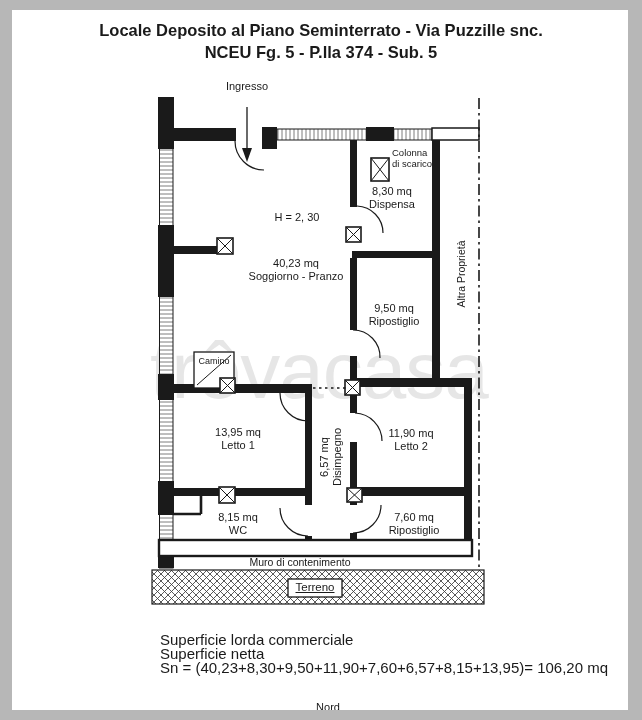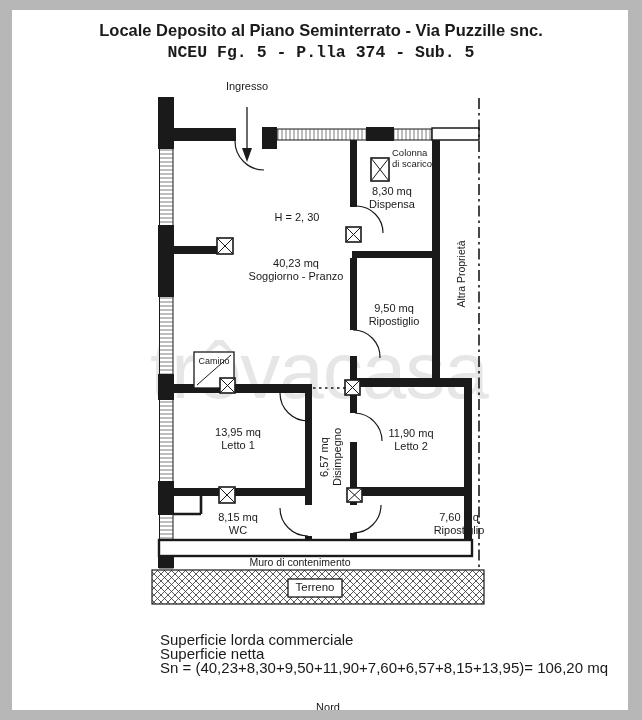--- a/index.html
+++ b/index.html
@@ -9,21 +9,21 @@
     font-family:"Liberation Sans",sans-serif;color:#1a1a1a;
   }
   .page{position:absolute;left:12px;top:10px;width:616px;height:700px;
     background:#ffffff;box-shadow:0 0 0 1px #a3a3a3;z-index:1;}
   .watermark{position:absolute;left:150px;top:331px;z-index:2;
     font-size:80px;line-height:1;letter-spacing:-1px;white-space:nowrap;
     color:#8f8f8f;opacity:.22;font-weight:400;}
   svg.plan{position:absolute;left:0;top:0;z-index:3;}
   .txt{position:absolute;z-index:4;white-space:nowrap;}
   .hdr{left:0;width:642px;text-align:center;font-size:16.5px;font-weight:600;}
-  .hdr1{top:21px;} .hdr2{top:43px;font-family:Liberation Mono, monospace;}
+  .hdr1{top:21px;} .hdr2{top:43px;}
   .lbl{font-size:11px;line-height:13px;text-align:center;transform:translateX(-50%);}
   .vert{transform:translate(-50%,-50%) rotate(-90deg);}
   .tiny{font-size:9.5px;line-height:10.5px;}
   .footer{left:160px;top:633px;font-size:15px;line-height:13.8px;text-align:left;}
   .frame{position:absolute;inset:0;z-index:10;pointer-events:none;
     border:solid #b7b7b7;border-width:10px 14px 10px 12px;}
 </style>
 </head>
 <body>
 
@@ -180,29 +180,29 @@
   <div>Disimpegno</div>
 </div>
 <div class="txt lbl" style="left:411px;top:427px;">
   <div>11,90 mq</div>
   <div>Letto 2</div>
 </div>
 <div class="txt lbl" style="left:238px;top:511px;">
   <div>8,15 mq</div>
   <div>WC</div>
 </div>
-<div class="txt lbl" style="left:414px;top:511px;margin-left:45px;">
+<div class="txt lbl" style="left:414px;top:511px;">
   <div>7,60 mq</div>
   <div>Ripostiglio</div>
 </div>
 
 <div class="txt lbl vert" style="left:461px;top:274px;font-size:10.5px;">Altra Proprietà</div>
 
 <div class="txt lbl" style="left:300px;top:556px;font-size:10.5px;">Muro di contenimento</div>
-<div class="txt lbl" style="left:315px;top:581px;font-size:11.5px;">Terreno</div>
+<div class="txt lbl" style="left:315px;top:581px;font-size:11.5px;text-decoration:underline;">Terreno</div>
 
 <div class="txt footer">
   <div>Superficie lorda commerciale</div>
   <div>Superficie netta</div>
   <div>Sn = (40,23+8,30+9,50+11,90+7,60+6,57+8,15+13,95)= 106,20 mq</div>
 </div>
 
 <div class="txt lbl" style="left:320px;top:701px;padding-left:16px;">Nord</div>
 
 <div class="frame"></div>

